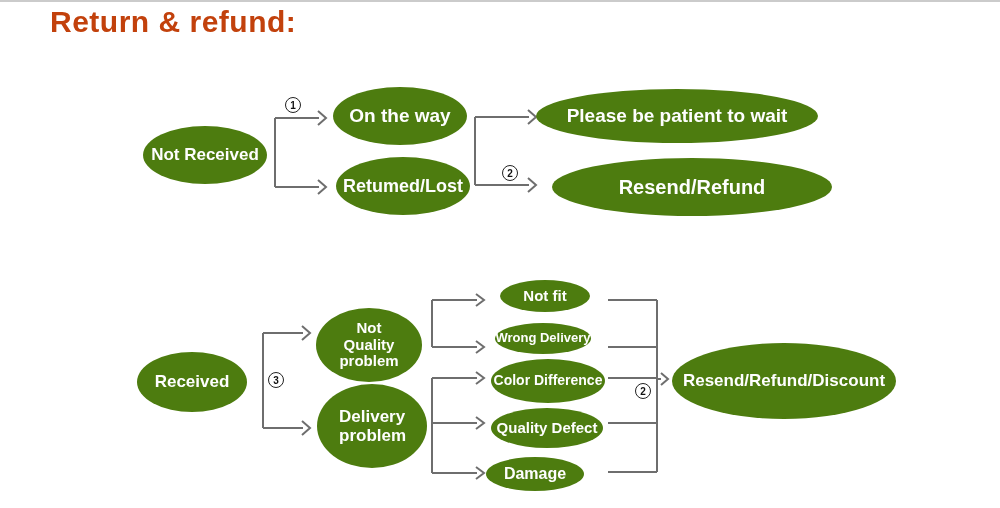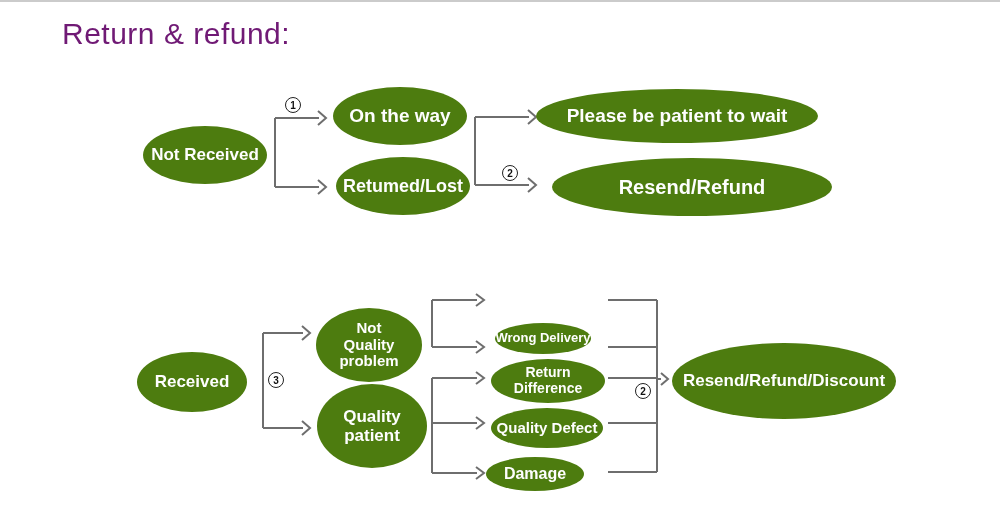--- a/index.html
+++ b/index.html
@@ -17,25 +17,25 @@
   }
   .top-line {
     position: absolute;
     left: 0; top: 0;
     width: 1000px; height: 2px;
     background: #cbcbcb;
   }
   .title {
     position: absolute;
     left: 50px; top: 5px;
-    margin: 12px;
+    margin: 0;
     font-size: 30px;
-    font-weight: 400;
+    font-weight: 700;
     letter-spacing: 0.5px;
-    color: #701a75;
+    color: #c2410c;
   }
   .connectors {
     position: absolute;
     left: 0; top: 0;
     width: 1000px; height: 508px;
   }
   .connectors path {
     stroke: #6e6e6e;
     stroke-width: 2;
     fill: none;
@@ -159,27 +159,30 @@
     <span class="nt">Resend/Refund</span>
   </div>
 
   <div class="node n-received">
     <span class="nt">Received</span>
   </div>
   <div class="node n-not-quality-problem">
     <span class="nt w62">Not Quality problem</span>
   </div>
   <div class="node n-quality-problem">
-    <span class="nt w66">Quality patient</span>
+    <span class="nt w66">Delivery problem</span>
+  </div>
+  <div class="node n-not-fit">
+    <span class="nt">Not fit</span>
   </div>
   <div class="node n-wrong-delivery">
     <span class="nt">Wrong Delivery</span>
   </div>
   <div class="node n-color-difference">
-    <span class="nt">Return Difference</span>
+    <span class="nt">Color Difference</span>
   </div>
   <div class="node n-quality-defect">
     <span class="nt">Quality Defect</span>
   </div>
   <div class="node n-damage">
     <span class="nt">Damage</span>
   </div>
   <div class="node n-resend-refund-discount">
     <span class="nt">Resend/Refund/Discount</span>
   </div>

